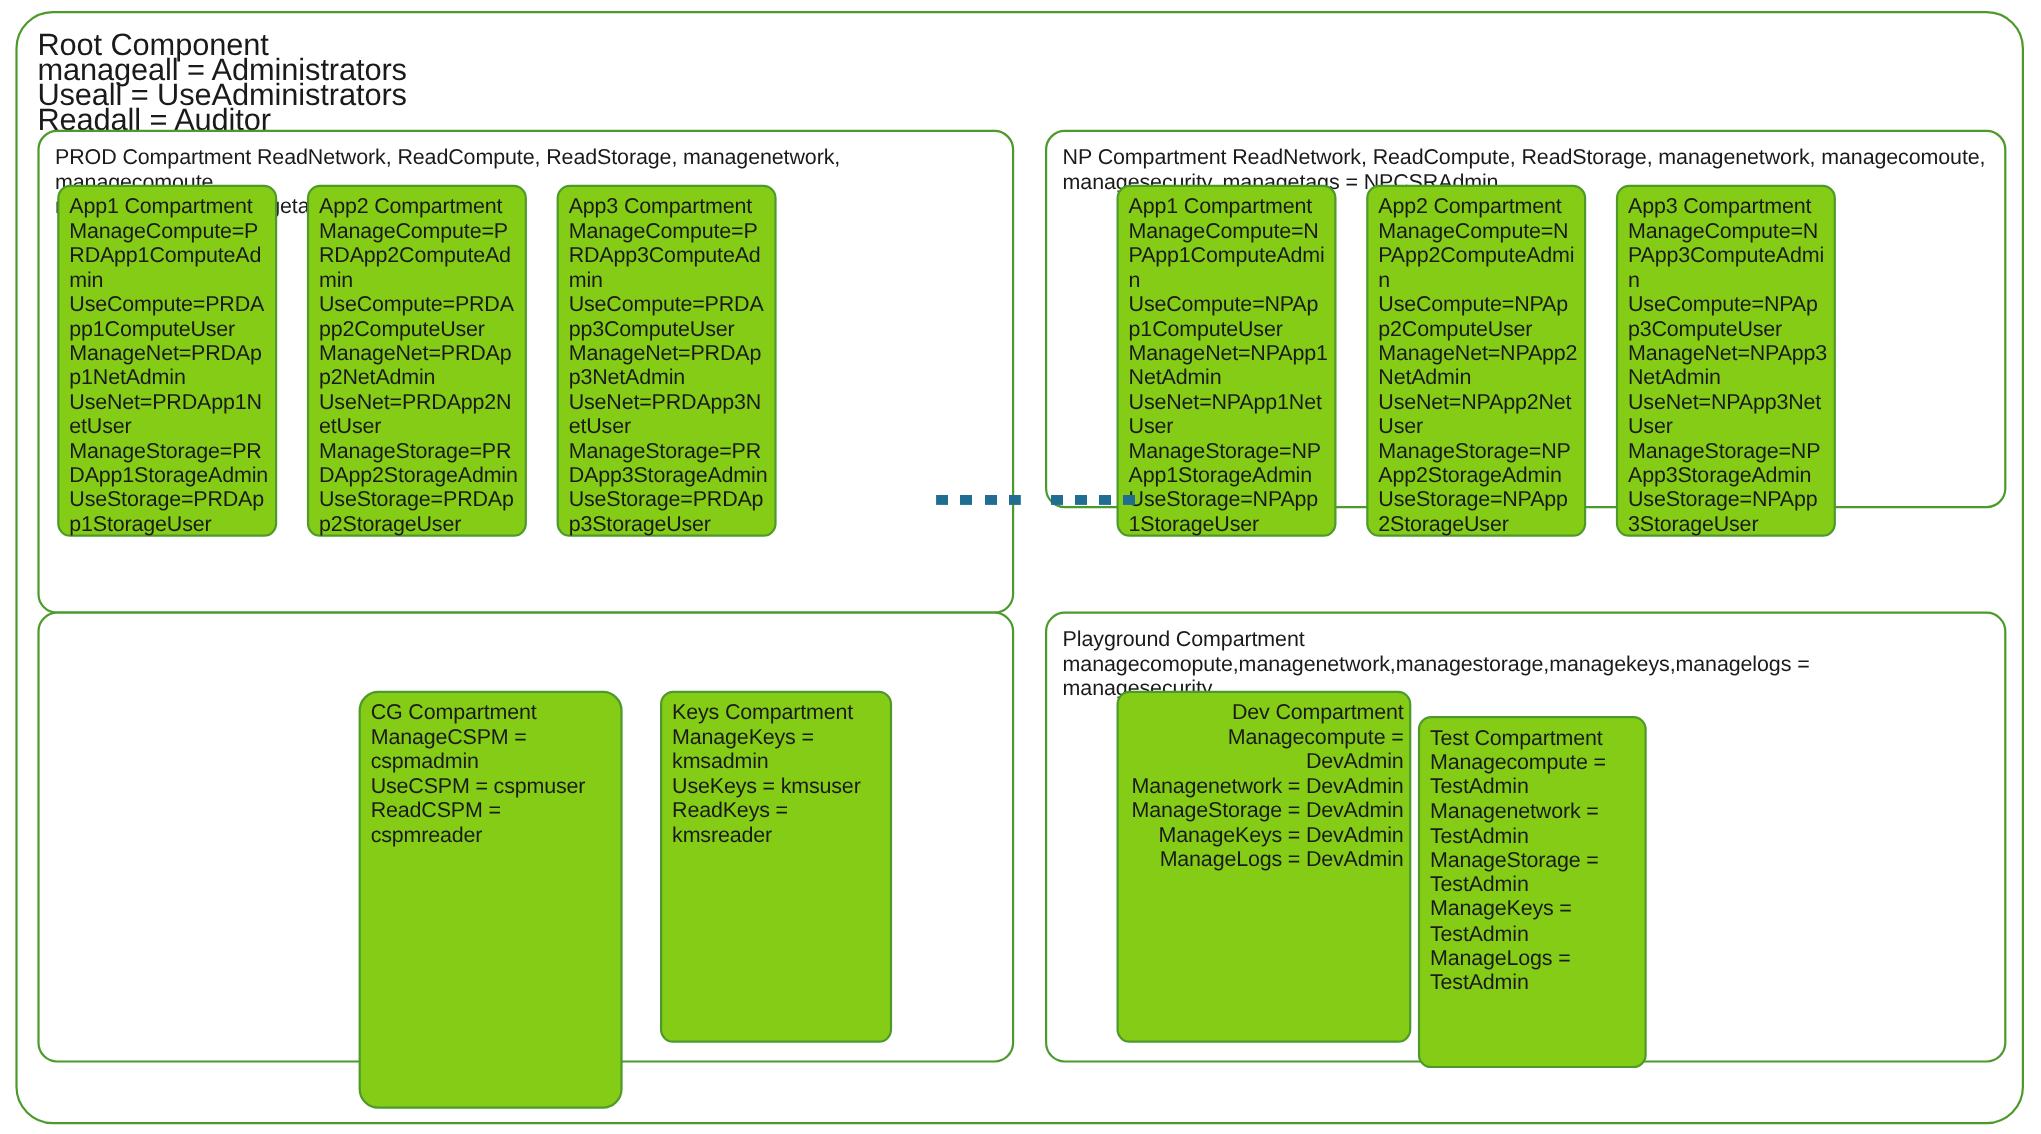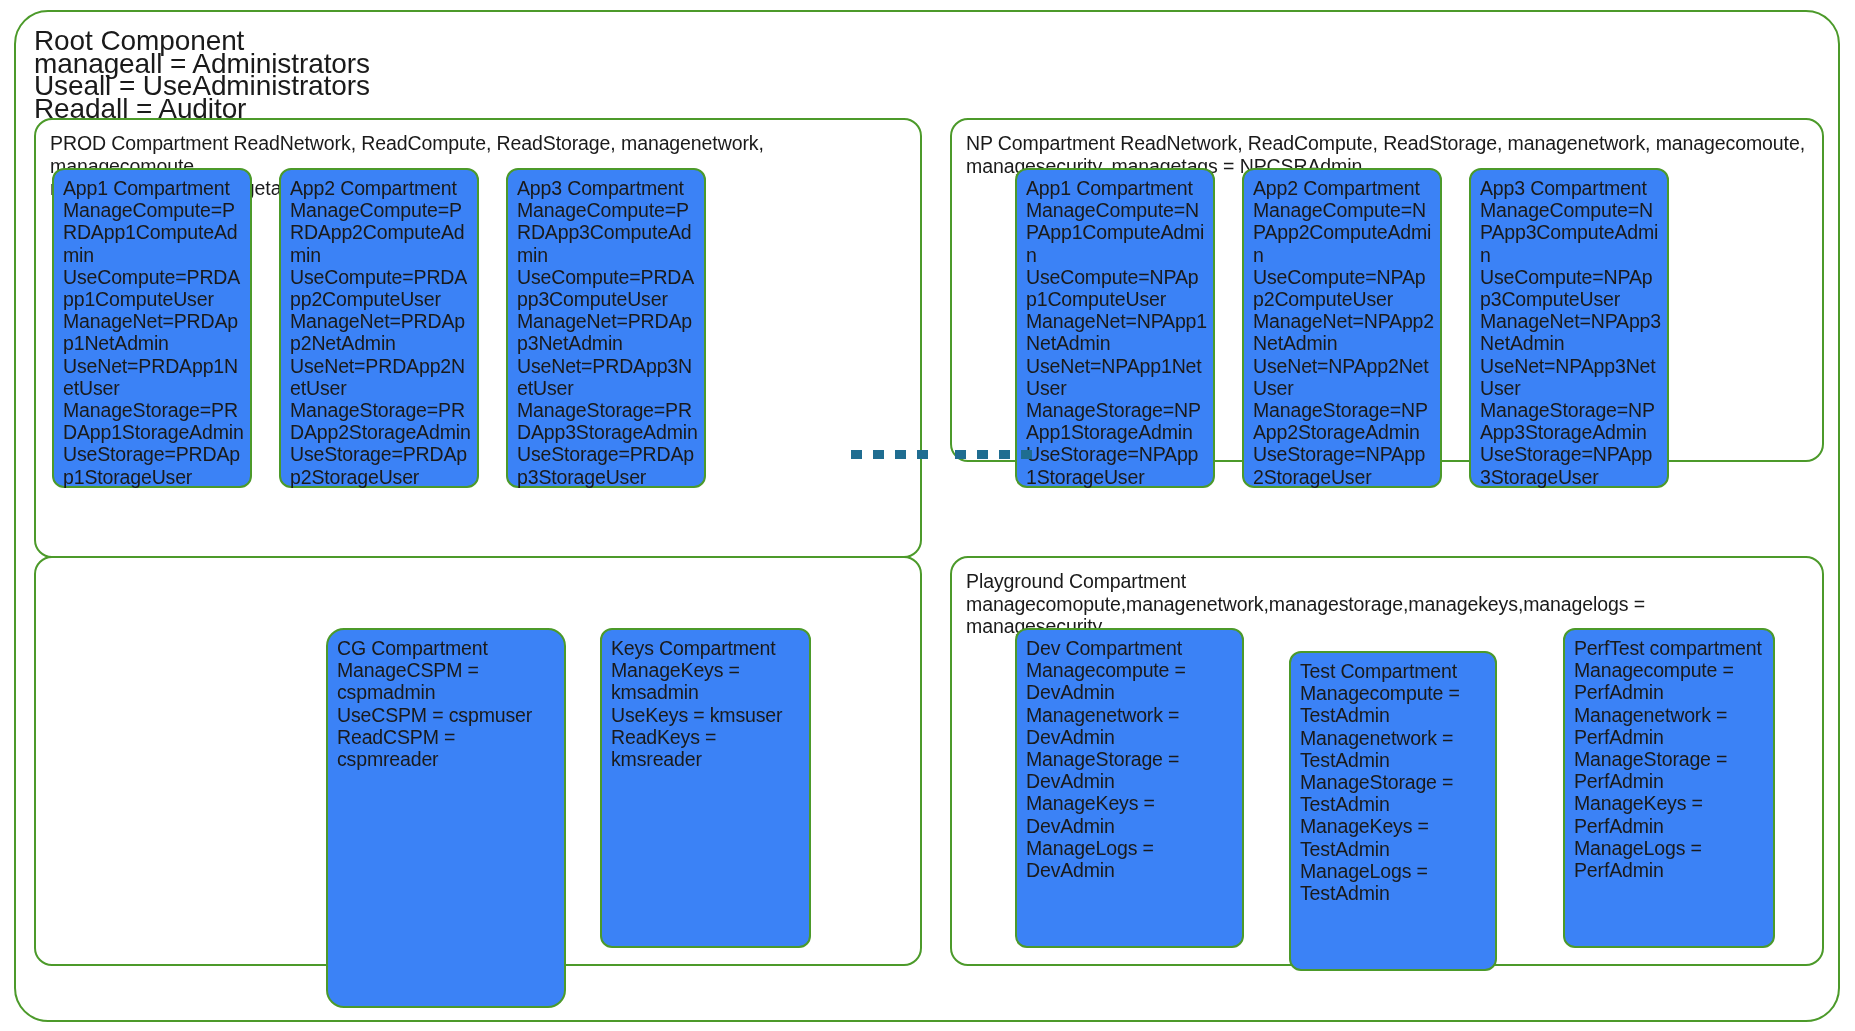--- a/index.html
+++ b/index.html
@@ -69,21 +69,21 @@
     font-size: 19.5px;
     line-height: 22.5px;
   }
 
   
   .leafbox {
     position: absolute;
     box-sizing: border-box;
     border: 2px solid #4c9a2a;
     border-radius: 12px;
-    background: #3b82f6;
+    background: #84cc16;
   }
   .leafbox .txt {
     position: absolute;
     left: 9px;
     top: 7px;
     right: 5px;
     font-size: 19.5px;
     line-height: 22.2px;
     white-space: pre-line;
     letter-spacing: -0.15px;
@@ -201,41 +201,33 @@
 ManageKeys = kmsadmin
 UseKeys = kmsuser
 ReadKeys = kmsreader</div>
     </div>
   </div>
 
   <div class="box group-play">
     <div class="hdr group-hdr">Playground Compartment managecomopute,managenetwork,managestorage,managekeys,managelogs =
 managesecurity</div>
 
-    <div class="leafbox" style="left:63px; top:70px; width:229px; height:320px;">
+    <div class="leafbox" style="left:63px; top:70px; width:268px; height:320px;text-align:right;">
       <div class="txt">Dev Compartment
 Managecompute = DevAdmin
 Managenetwork = DevAdmin
 ManageStorage = DevAdmin
 ManageKeys = DevAdmin
 ManageLogs = DevAdmin</div>
     </div>
 
     <div class="leafbox" style="left:337px; top:70px; width:208px; height:320px;margin-top:23px;">
       <div class="txt">Test Compartment
 Managecompute = TestAdmin
 Managenetwork = TestAdmin
 ManageStorage = TestAdmin
 ManageKeys = TestAdmin
 ManageLogs = TestAdmin</div>
     </div>
 
-    <div class="leafbox" style="left:611px; top:70px; width:212px; height:320px;">
-      <div class="txt">PerfTest compartment
-Managecompute = PerfAdmin
-Managenetwork = PerfAdmin
-ManageStorage = PerfAdmin
-ManageKeys = PerfAdmin
-ManageLogs = PerfAdmin</div>
-    </div>
   </div>
 
 </div>
 
 </body></html>

